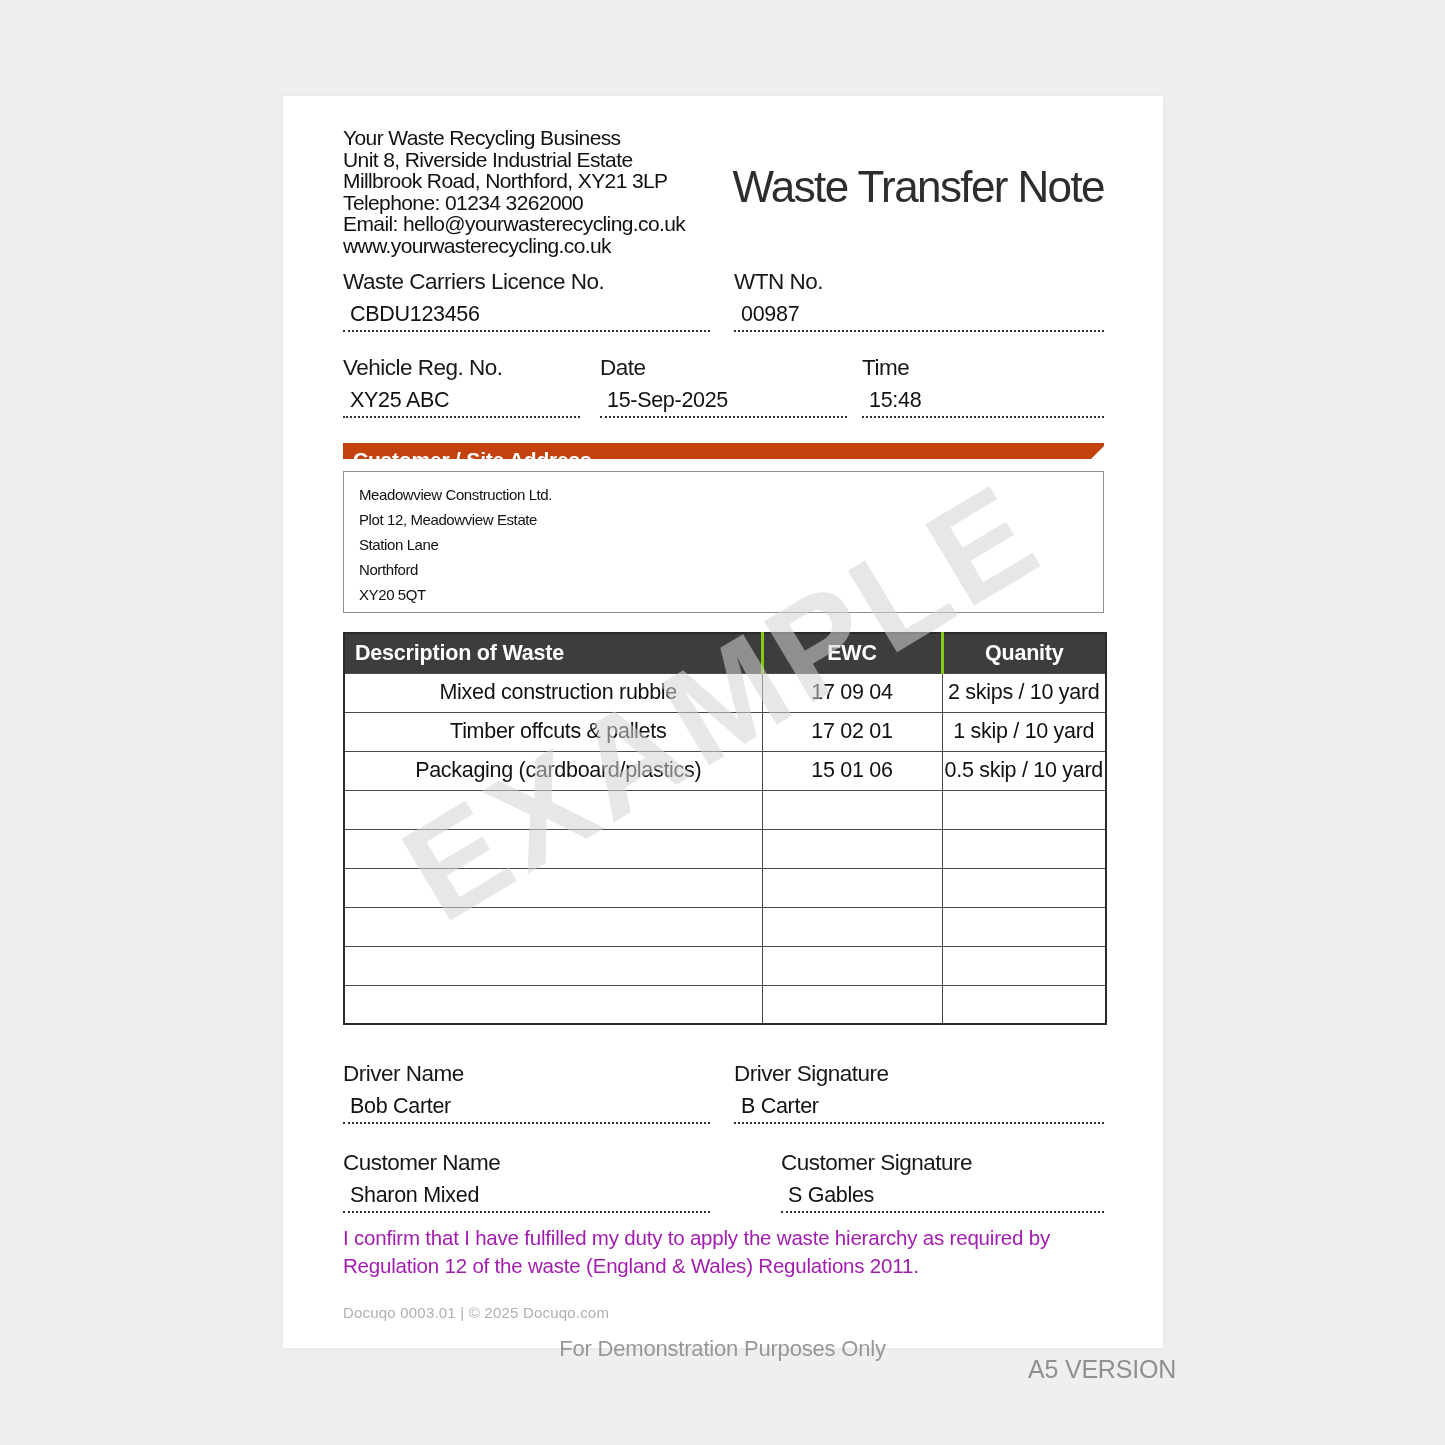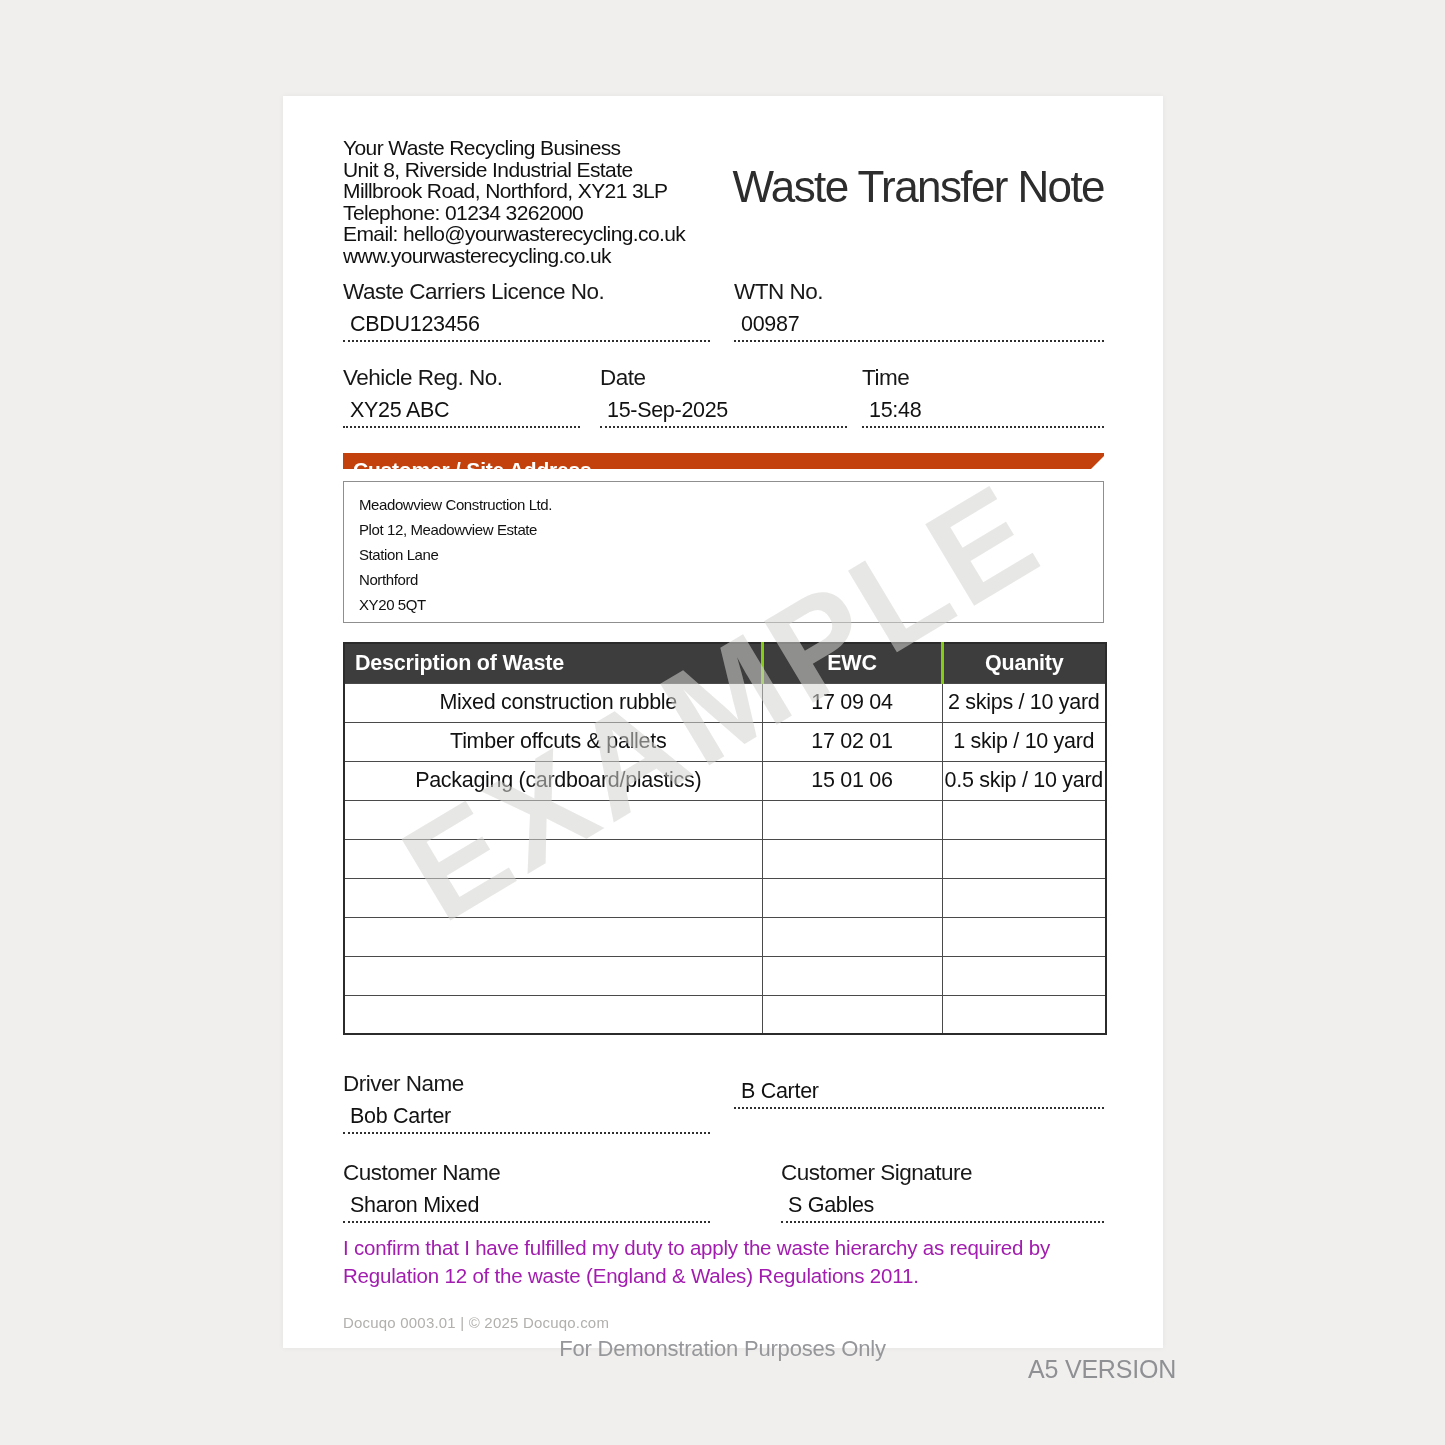--- a/index.html
+++ b/index.html
@@ -4,21 +4,21 @@
 <style>
   * { margin:0; padding:0; box-sizing:border-box; }
   html,body { width:1445px; height:1445px; }
   body { font-family:"Liberation Sans","DejaVu Sans",sans-serif; background:#f0efed; }
   .canvas { position:relative; width:1445px; height:1445px; background:#f0efed; overflow:hidden; }
 
   
   .sheet {
     position:absolute; left:283px; top:96px; width:880px; height:1252px;
     background:#ffffff; color:#151515;
-    padding:41px 59px 0 60px;
+    padding:31px 59px 0 60px;
     box-shadow:0 0 6px rgba(0,0,0,0.05);
   }
 
   .company { font-size:21px; line-height:21.5px; letter-spacing:-0.6px; color:#111; }
 
   .title {
     position:absolute; top:66px; right:59px; white-space:nowrap;
     font-size:44px; font-weight:300; letter-spacing:-1.6px; color:#2d2d2d;
   }
 
@@ -212,20 +212,21 @@
           </tr>
         </tbody>
     </table>
 
     <div class="frow sig-a">
       <div class="fcol-l">
         <div class="flabel">Driver Name</div>
         <div class="fvalue">Bob Carter</div>
       </div>
       <div class="fcol-r">
+        <div class="flabel">Driver Signature</div>
         <div class="fvalue">B Carter</div>
       </div>
     </div>
 
     <div class="frow sig-b">
       <div class="fcol-l">
         <div class="flabel">Customer Name</div>
         <div class="fvalue">Sharon Mixed</div>
       </div>
       <div class="fcol-r">

